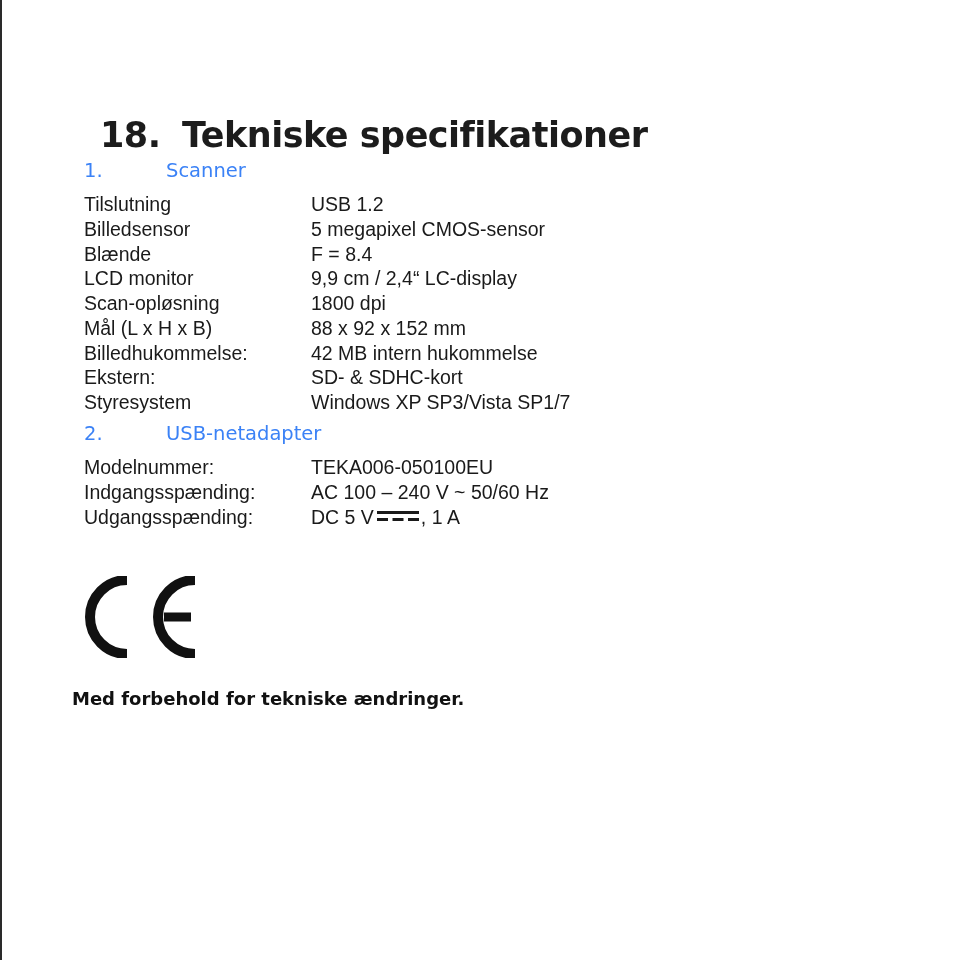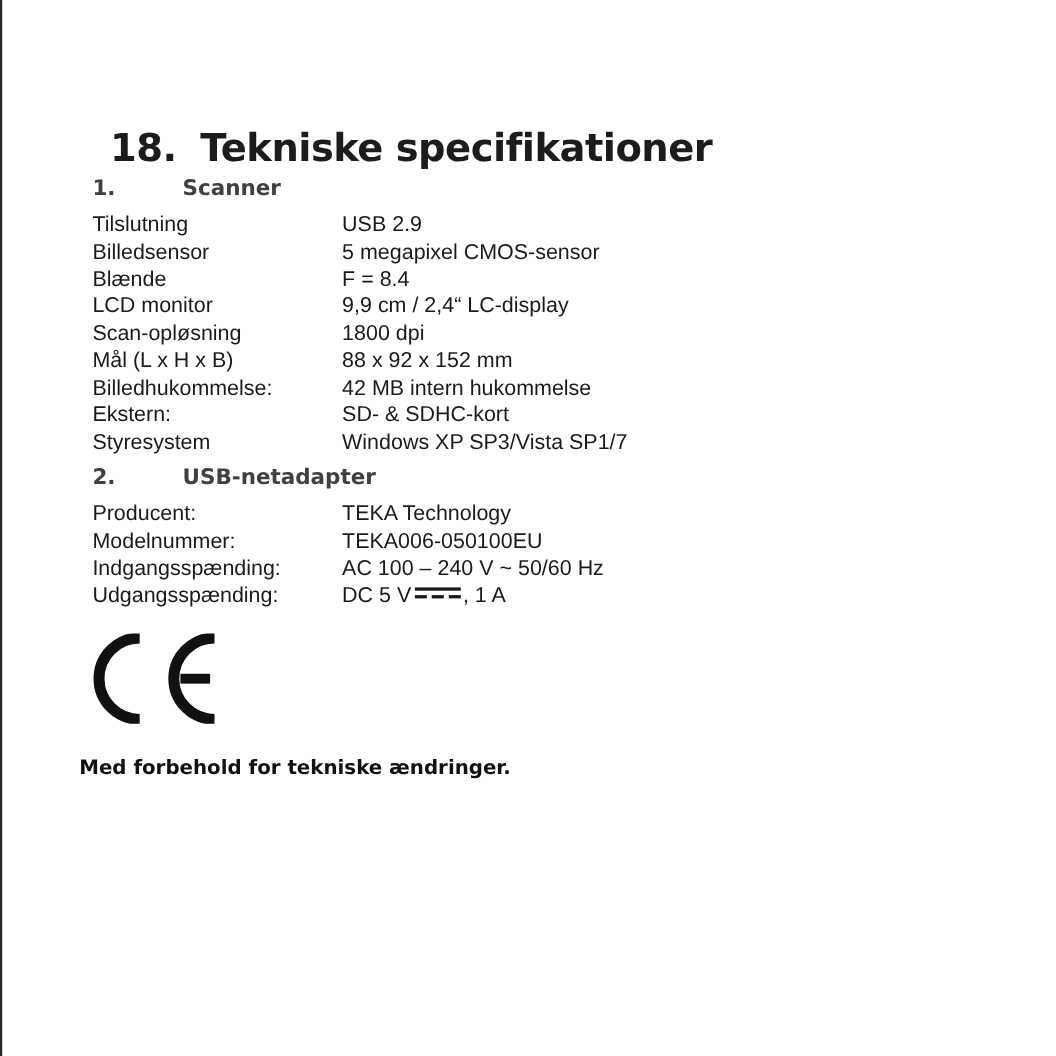--- a/index.html
+++ b/index.html
@@ -43,24 +43,24 @@
     }
     .title .num {
       display: inline-block;
       width: 82px;
     }
     .section-heading {
       position: absolute;
       left: 0;
       white-space: nowrap;
       font-family: "DejaVu Sans", sans-serif;
-      font-weight: bold;
+      font-weight: normal;
       font-size: 19.5px;
       line-height: 26px;
-      color: #404040;
+      color: #3b82f6;
     }
     .section-heading .num {
       display: inline-block;
       width: 82px;
     }
     .spec-table {
       position: absolute;
       left: 0;
       width: 700px;
     }
@@ -120,21 +120,21 @@
     <span class="num">18.</span><span>Tekniske specifikationer</span>
   </h1>
 
   <div class="section-heading" style="top:158px;">
     <span class="num">1.</span><span>Scanner</span>
   </div>
 
   <div class="spec-table" style="top:192px;">
     <div class="spec-row">
       <span class="spec-label">Tilslutning</span>
-      <span class="spec-value">USB 2.9</span>
+      <span class="spec-value">USB 1.2</span>
     </div>
     <div class="spec-row">
       <span class="spec-label">Billedsensor</span>
       <span class="spec-value">5 megapixel CMOS-sensor</span>
     </div>
     <div class="spec-row">
       <span class="spec-label">Blænde</span>
       <span class="spec-value">F = 8.4</span>
     </div>
     <div class="spec-row">
@@ -161,24 +161,20 @@
       <span class="spec-label">Styresystem</span>
       <span class="spec-value">Windows XP SP3/Vista SP1/7</span>
     </div>
   </div>
 
   <div class="section-heading" style="top:421px;">
     <span class="num">2.</span><span>USB-netadapter</span>
   </div>
 
   <div class="spec-table" style="top:455px;">
-    <div class="spec-row">
-      <span class="spec-label">Producent:</span>
-      <span class="spec-value">TEKA Technology</span>
-    </div>
     <div class="spec-row">
       <span class="spec-label">Modelnummer:</span>
       <span class="spec-value">TEKA006-050100EU</span>
     </div>
     <div class="spec-row">
       <span class="spec-label">Indgangsspænding:</span>
       <span class="spec-value">AC 100 – 240 V ~ 50/60 Hz</span>
     </div>
     <div class="spec-row">
       <span class="spec-label">Udgangsspænding:</span>

